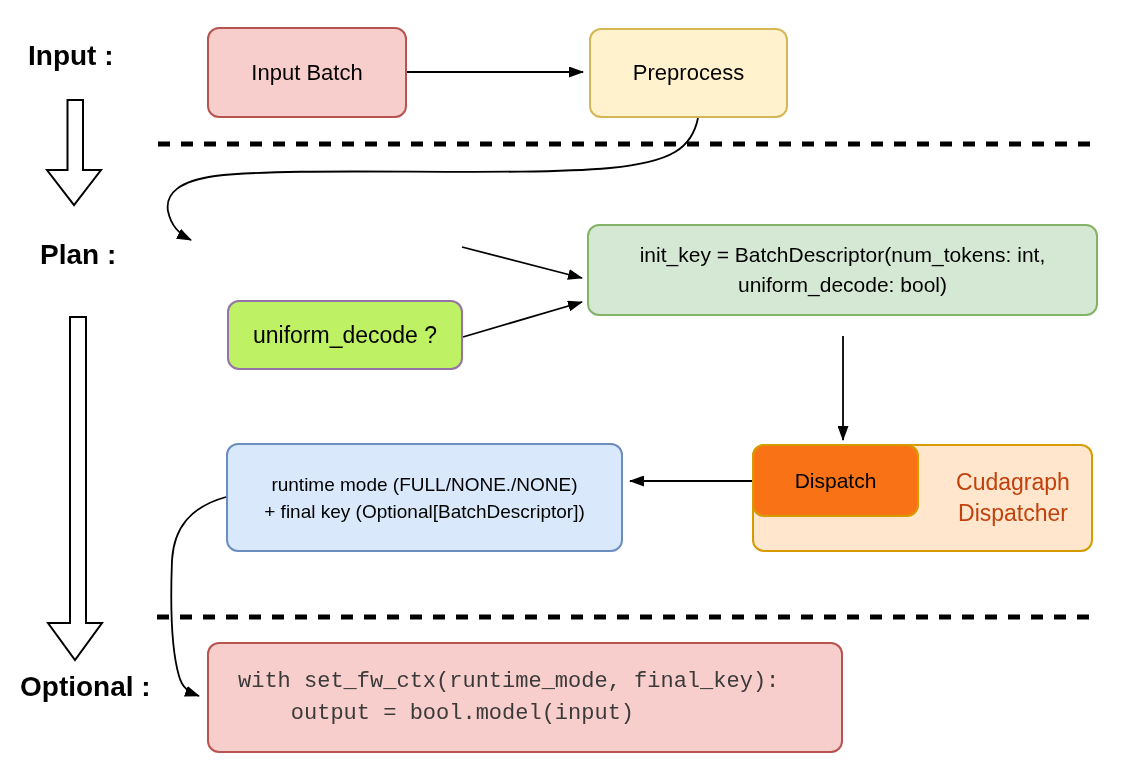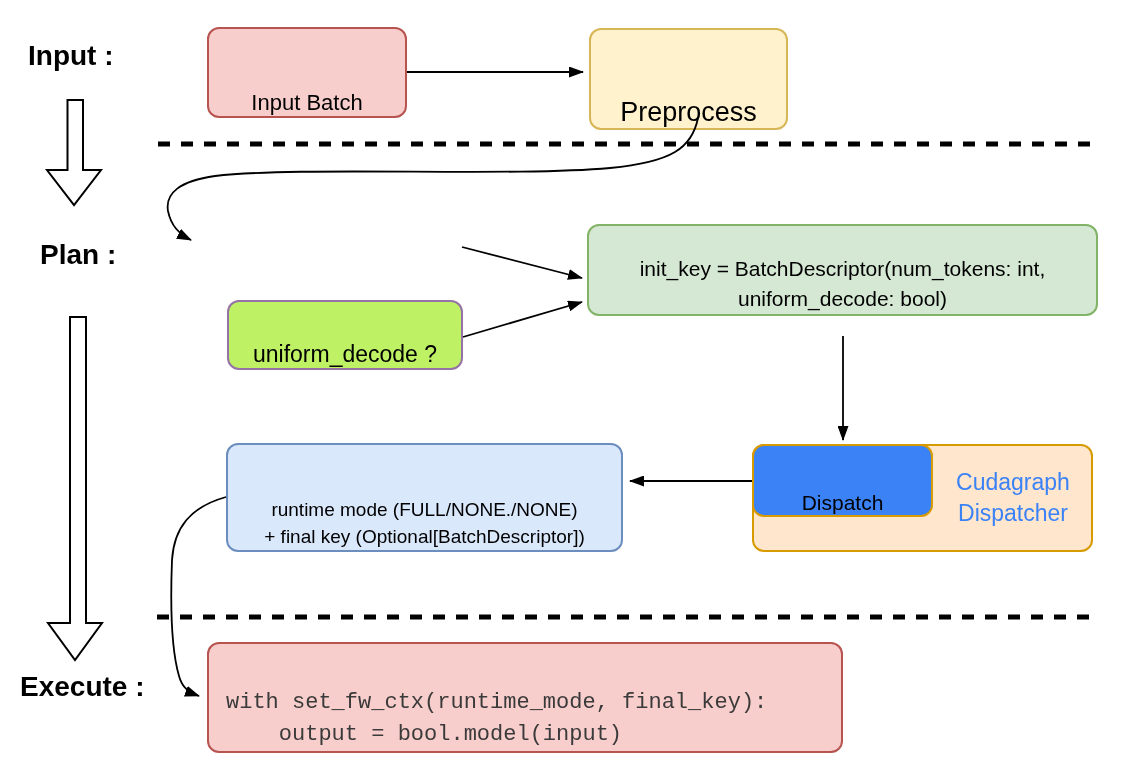--- a/index.html
+++ b/index.html
@@ -19,59 +19,59 @@
     white-space: nowrap;
   }
   .node {
     position: absolute;
     box-sizing: border-box;
     border: 2px solid;
     border-radius: 12px;
     display: flex;
     flex-direction: column;
     align-items: center;
-    justify-content: flex-end;
+    justify-content: center;
     text-align: center;
     color: #000000;
   }
   .node .line { display: block; }
   #node-input-batch   { left:207px; top:27px;  width:200px; height:91px;  background:#F8CECC; border-color:#B85450; font-size:22px; }
-  #node-preprocess    { left:589px; top:28px;  width:199px; height:102px;  background:#FFF2CC; border-color:#D6B656; font-size:27px; }
+  #node-preprocess    { left:589px; top:28px;  width:199px; height:90px;  background:#FFF2CC; border-color:#D6B656; font-size:22px; }
   #node-cg-padding    { left:227px; top:210px; width:235px; height:70px;  background:#E1D5E7; border-color:#9673A6; font-size:23px; }
   #node-uniform-decode{ left:227px; top:300px; width:236px; height:70px;  background:#bef264; border-color:#9673A6; font-size:23px; }
   #node-init-key      { left:587px; top:224px; width:511px; height:92px; background:#D5E8D4; border-color:#82B366; font-size:21px; line-height:30px; }
   #node-cudagraph     { left:752px; top:444px; width:341px; height:108px; background:#FFE6CC; border-color:#D79B00; }
-  #node-dispatch      { left:752px; top:444px; width:181px; height:73px;  background:#3b82f6; border-color:#D79B00; font-size:21px; }
+  #node-dispatch      { left:752px; top:444px; width:167px; height:73px;  background:#f97316; border-color:#D79B00; font-size:21px; }
   #cudagraph-label    {
     position:absolute; left:933px; top:444px; width:160px; height:108px;
     display:flex; align-items:center; justify-content:center; text-align:center;
-    font-size:23px; line-height:31px; color:#3b82f6;
+    font-size:23px; line-height:31px; color:#c2410c;
   }
   #node-runtime-key   { left:226px; top:443px; width:397px; height:109px; background:#DAE8FC; border-color:#6C8EBF; font-size:19px; line-height:27px; }
   #node-execute-code  {
     left:207px; top:642px; width:636px; height:111px;
     background:#F8CECC; border-color:#B85450;
-    align-items:flex-start; padding-left:17px;
+    align-items:flex-start; padding-left:29px;
     font-family:"Liberation Mono", monospace;
     font-size:22px; line-height:32px; color:#3a3a3a;
     text-align:left; white-space:pre;
   }
   #connector-layer {
     position:absolute; left:0; top:0; width:1142px; height:770px;
     pointer-events:none;
   }
 </style>
 </head>
 <body>
 
 <div id="canvas">
 
   <div class="stage-label" style="left:28px; top:40px;">Input :</div>
   <div class="stage-label" style="left:40px; top:239px;">Plan :</div>
-  <div class="stage-label" style="left:20px; top:671px;">Execute :</div>
+  <div class="stage-label" style="left:20px; top:671px;">Optional :</div>
 
   <div class="node" id="node-input-batch">
     <span class="line">Input Batch</span>
   </div>
 
   <div class="node" id="node-preprocess">
     <span class="line">Preprocess</span>
   </div>
 
 

